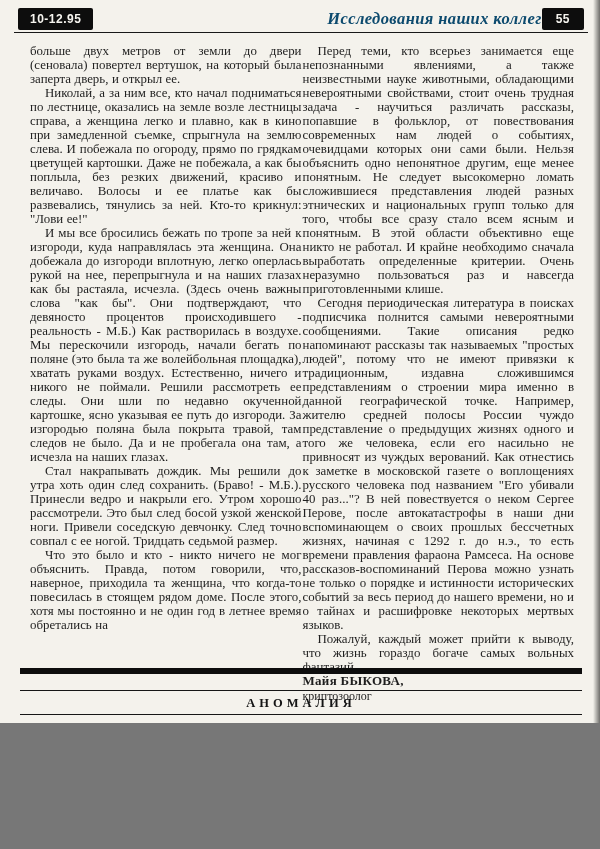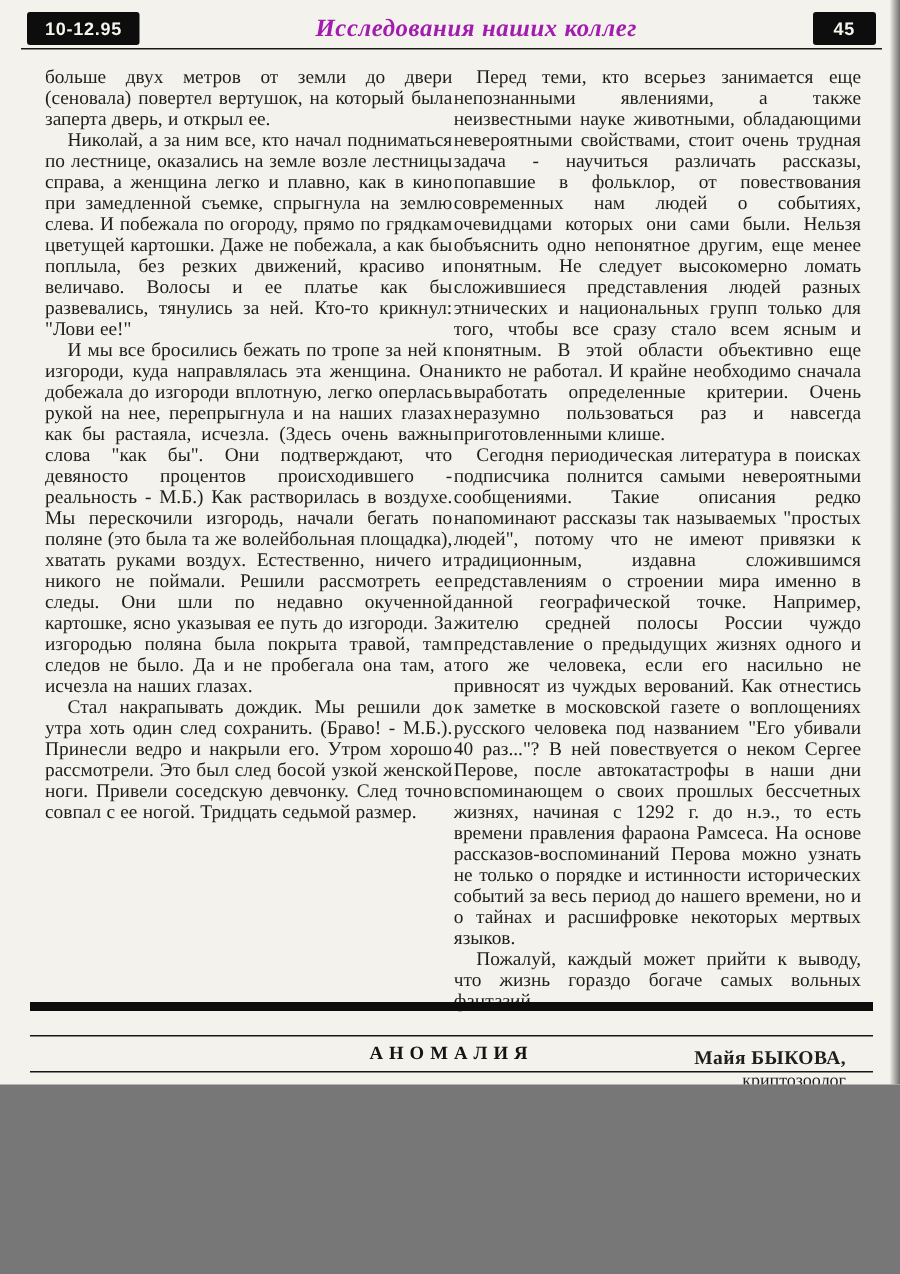--- a/index.html
+++ b/index.html
@@ -40,25 +40,25 @@
     font-size: 12px;
     line-height: 1;
     padding: 5px 12px 5px 12px;
     border-radius: 2px;
     letter-spacing: 0.5px;
     white-space: nowrap;
   }
   .badge.num { padding: 5px 14px; }
   .header-title {
     flex: 1;
-    text-align: center;
+    text-align: right;
     font-style: italic;
     font-weight: bold;
     font-size: 16.5px;
-    color: #a21caf;
+    color: #0c4a6e;
     letter-spacing: 0.4px;
   }
   .header-rule {
     position: absolute;
     top: 32px; left: 14px; right: 12px;
     height: 0;
     border-top: 1.6px solid #181818;
   }
   
   .content {
@@ -76,22 +76,21 @@
     color: #1e1e1e;
   }
   .col p {
     margin: 0;
     text-indent: 15px;
     word-spacing: 0.3px;
   }
   .col p.cont { text-indent: 0; }
   
   .byline {
-    margin-top: 24px;
-    text-align: right;
+    margin-top: 0;
     padding-right: 10px;
   }
   .byline-name {
     font-weight: bold;
     font-size: 13px;
     letter-spacing: 0.3px;
   }
   .byline-role {
     font-weight: normal;
     font-size: 12px;
@@ -121,31 +120,32 @@
   }
 </style>
 </head>
 <body>
 
 <div class="page">
 
   <div class="header">
     <div class="badge">10-12.95</div>
     <div class="header-title">Исследования наших коллег</div>
-    <div class="badge num">45</div>
+    <div class="badge num">55</div>
   </div>
   <div class="header-rule"></div>
 
   <div class="content">
 
     <div class="col">
       <p class="cont">больше двух метров от земли до двери (сеновала) повертел вертушок, на который была заперта дверь, и открыл ее.</p>
       <p>Николай, а за ним все, кто начал подниматься по лестнице, оказались на земле возле лестницы справа, а женщина легко и плавно, как в кино при замедленной съемке, спрыгнула на землю слева. И побежала по огороду, прямо по грядкам цветущей картошки. Даже не побежала, а как бы поплыла, без резких движений, красиво и величаво. Волосы и ее платье как бы развевались, тянулись за ней. Кто-то крикнул: "Лови ее!"</p>
       <p>И мы все бросились бежать по тропе за ней к изгороди, куда направлялась эта женщина. Она добежала до изгороди вплотную, легко оперлась рукой на нее, перепрыгнула и на наших глазах как бы растаяла, исчезла. (Здесь очень важны слова "как бы". Они подтверждают, что девяносто процентов происходившего - реальность - М.Б.) Как растворилась в воздухе. Мы перескочили изгородь, начали бегать по поляне (это была та же волейбольная площадка), хватать руками воздух. Естественно, ничего и никого не поймали. Решили рассмотреть ее следы. Они шли по недавно окученной картошке, ясно указывая ее путь до изгороди. За изгородью поляна была покрыта травой, там следов не было. Да и не пробегала она там, а исчезла на наших глазах.</p>
       <p>Стал накрапывать дождик. Мы решили до утра хоть один след сохранить. (Браво! - М.Б.). Принесли ведро и накрыли его. Утром хорошо рассмотрели. Это был след босой узкой женской ноги. Привели соседскую девчонку. След точно совпал с ее ногой. Тридцать седьмой размер.</p>
+      <p>Что это было и кто - никто ничего не мог объяснить. Правда, потом говорили, что, наверное, приходила та женщина, что когда-то повесилась в стоящем рядом доме. После этого, хотя мы постоянно и не один год в летнее время обретались на</p>
     </div>
 
     <div class="col">
       <p>Перед теми, кто всерьез занимается еще непознанными явлениями, а также неизвестными науке животными, обладающими невероятными свойствами, стоит очень трудная задача - научиться различать рассказы, попавшие в фольклор, от повествования современных нам людей о событиях, очевидцами которых они сами были. Нельзя объяснить одно непонятное другим, еще менее понятным. Не следует высокомерно ломать сложившиеся представления людей разных этнических и национальных групп только для того, чтобы все сразу стало всем ясным и понятным. В этой области объективно еще никто не работал. И крайне необходимо сначала выработать определенные критерии. Очень неразумно пользоваться раз и навсегда приготовленными клише.</p>
       <p>Сегодня периодическая литература в поисках подписчика полнится самыми невероятными сообщениями. Такие описания редко напоминают рассказы так называемых "простых людей", потому что не имеют привязки к традиционным, издавна сложившимся представлениям о строении мира именно в данной географической точке. Например, жителю средней полосы России чуждо представление о предыдущих жизнях одного и того же человека, если его насильно не привносят из чуждых верований. Как отнестись к заметке в московской газете о воплощениях русского человека под названием "Его убивали 40 раз..."? В ней повествуется о неком Сергее Перове, после автокатастрофы в наши дни вспоминающем о своих прошлых бессчетных жизнях, начиная с 1292 г. до н.э., то есть времени правления фараона Рамсеса. На основе рассказов-воспоминаний Перова можно узнать не только о порядке и истинности исторических событий за весь период до нашего времени, но и о тайнах и расшифровке некоторых мертвых языков.</p>
       <p>Пожалуй, каждый может прийти к выводу, что жизнь гораздо богаче самых вольных фантазий.</p>
       <div class="byline">
         <div class="byline-name">Майя БЫКОВА,</div>
         <div class="byline-role">криптозоолог</div>
       </div>

